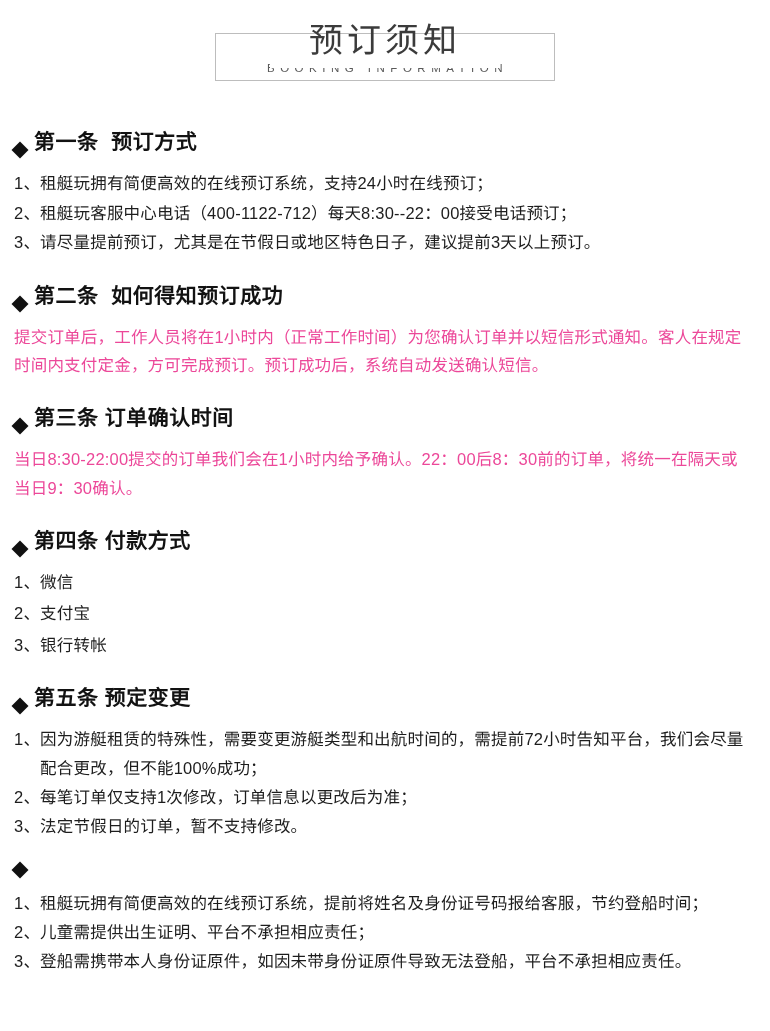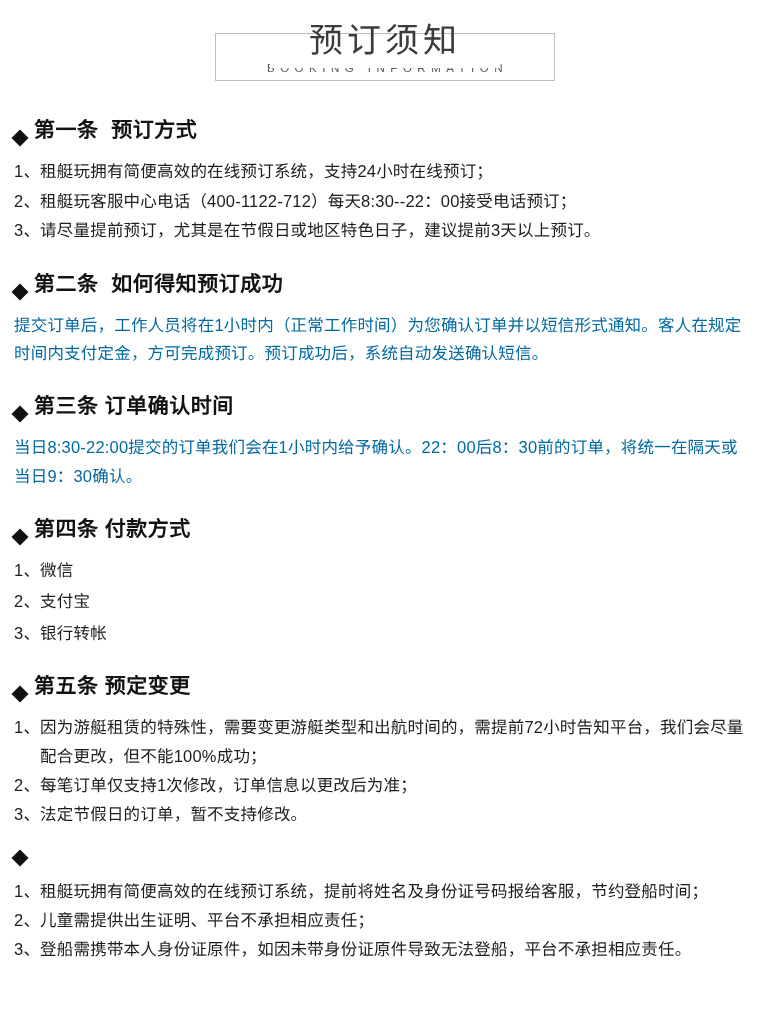--- a/index.html
+++ b/index.html
@@ -33,21 +33,21 @@
     font-weight: 400;
     color: #3b3b3b;
     line-height: 1.1;
     position: relative;
     z-index: 2;
     display: block;
   }
   .header-sub-wrap {
     position: relative;
     width: 340px;
-    margin: 4px auto;
+    margin: 16px auto;
     margin-top: -26px;
     padding-top: 28px;
     padding-bottom: 6px;
     border: 1px solid #bdbdbd;
     border-top: 1px solid #bdbdbd;
     box-sizing: border-box;
   }
   .header-sub {
     font-size: 11.5px;
     letter-spacing: 5.5px;
@@ -94,21 +94,21 @@
     position: relative;
     top: 1px;
   }
   .sec-title {
     white-space: pre;
   }
 
   .para {
     font-size: 16.5px;
     line-height: 1.72;
-    color: #0369a1;
+    color: #ec4899;
     margin: 0 5px 2px 0;
     letter-spacing: 0.2px;
   }
   .list {
     margin: 0;
     padding: 0;
     list-style: none;
   }
   .list li {
     font-size: 16.5px;

